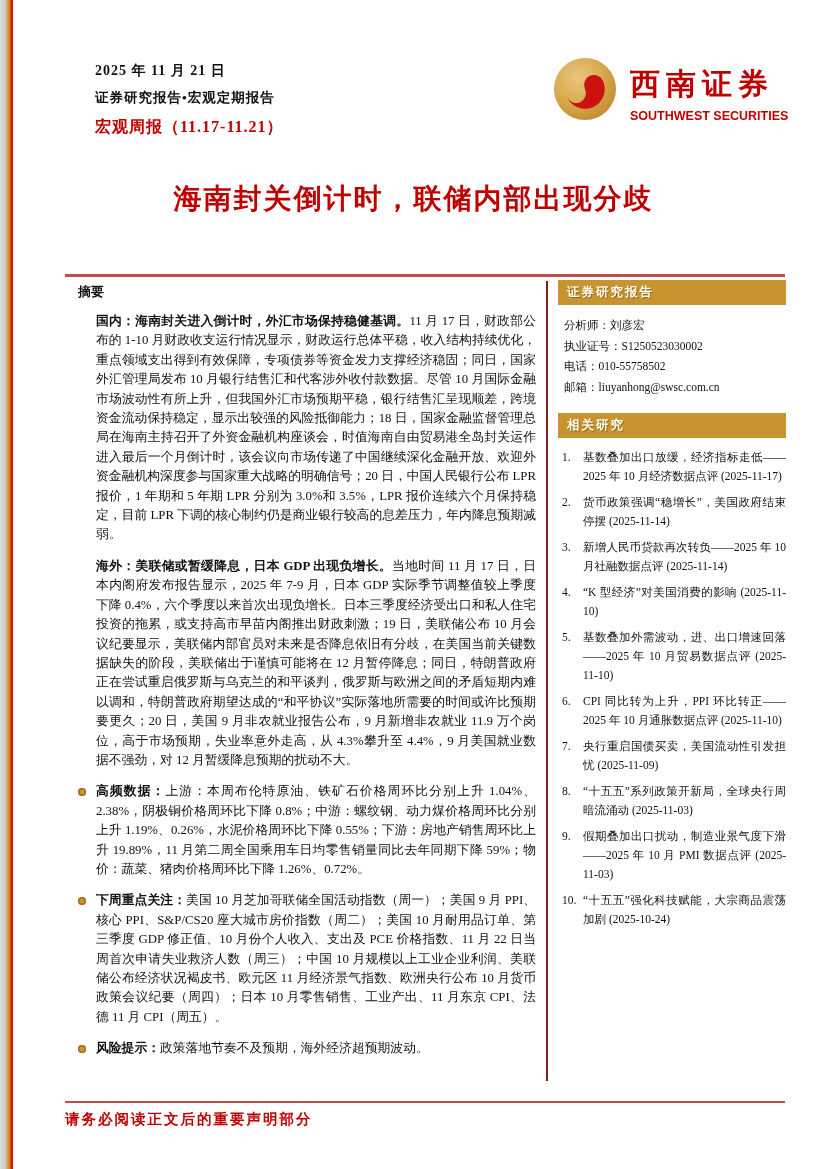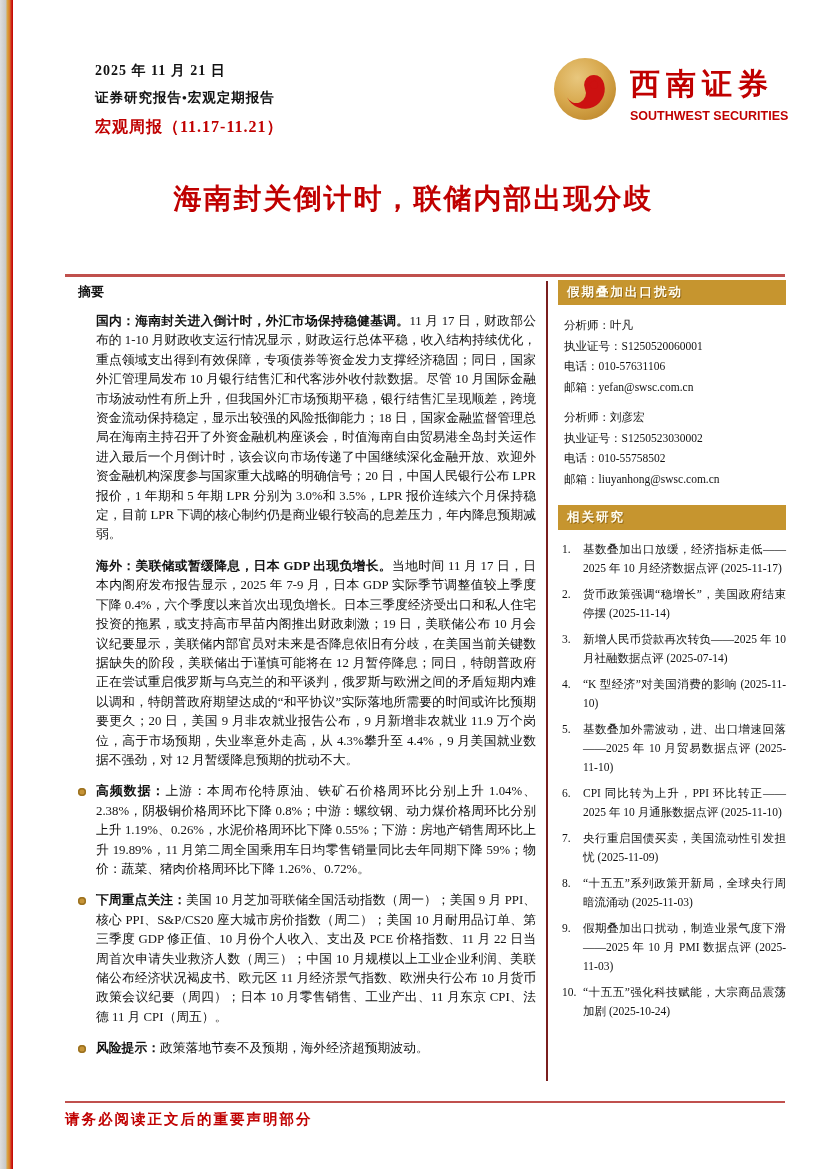--- a/index.html
+++ b/index.html
@@ -108,28 +108,22 @@
 
     <div class="s-item">
       <span class="bullet"></span>
       <div class="s-text"><span class="lead">风险提示：</span><span>政策落地节奏不及预期，海外经济超预期波动。</span></div>
     </div>
   </div>
 
   <div class="v-divider"></div>
 
   <div class="right-col">
-    <div class="gold-bar">假期叠加出口扰动</div>
+    <div class="gold-bar">证券研究报告</div>
 
-    <div class="an-block">
-      <div class="an-line">分析师：叶凡</div>
-      <div class="an-line">执业证号：S1250520060001</div>
-      <div class="an-line">电话：010-57631106</div>
-      <div class="an-line">邮箱：yefan@swsc.com.cn</div>
-    </div>
 
     <div class="an-block" style="margin-bottom:16px;">
       <div class="an-line">分析师：刘彦宏</div>
       <div class="an-line">执业证号：S1250523030002</div>
       <div class="an-line">电话：010-55758502</div>
       <div class="an-line">邮箱：liuyanhong@swsc.com.cn</div>
     </div>
 
     <div class="gold-bar">相关研究</div>
 
@@ -137,21 +131,21 @@
       <div class="r-item">
         <div class="r-num">1.</div>
         <div class="r-text">基数叠加出口放缓，经济指标走低——2025 年 10 月经济数据点评 (2025-11-17)</div>
       </div>
       <div class="r-item">
         <div class="r-num">2.</div>
         <div class="r-text">货币政策强调“稳增长”，美国政府结束停摆 (2025-11-14)</div>
       </div>
       <div class="r-item">
         <div class="r-num">3.</div>
-        <div class="r-text">新增人民币贷款再次转负——2025 年 10 月社融数据点评 (2025-07-14)</div>
+        <div class="r-text">新增人民币贷款再次转负——2025 年 10 月社融数据点评 (2025-11-14)</div>
       </div>
       <div class="r-item">
         <div class="r-num">4.</div>
         <div class="r-text">“K 型经济”对美国消费的影响 (2025-11-10)</div>
       </div>
       <div class="r-item">
         <div class="r-num">5.</div>
         <div class="r-text">基数叠加外需波动，进、出口增速回落——2025 年 10 月贸易数据点评 (2025-11-10)</div>
       </div>
       <div class="r-item">

